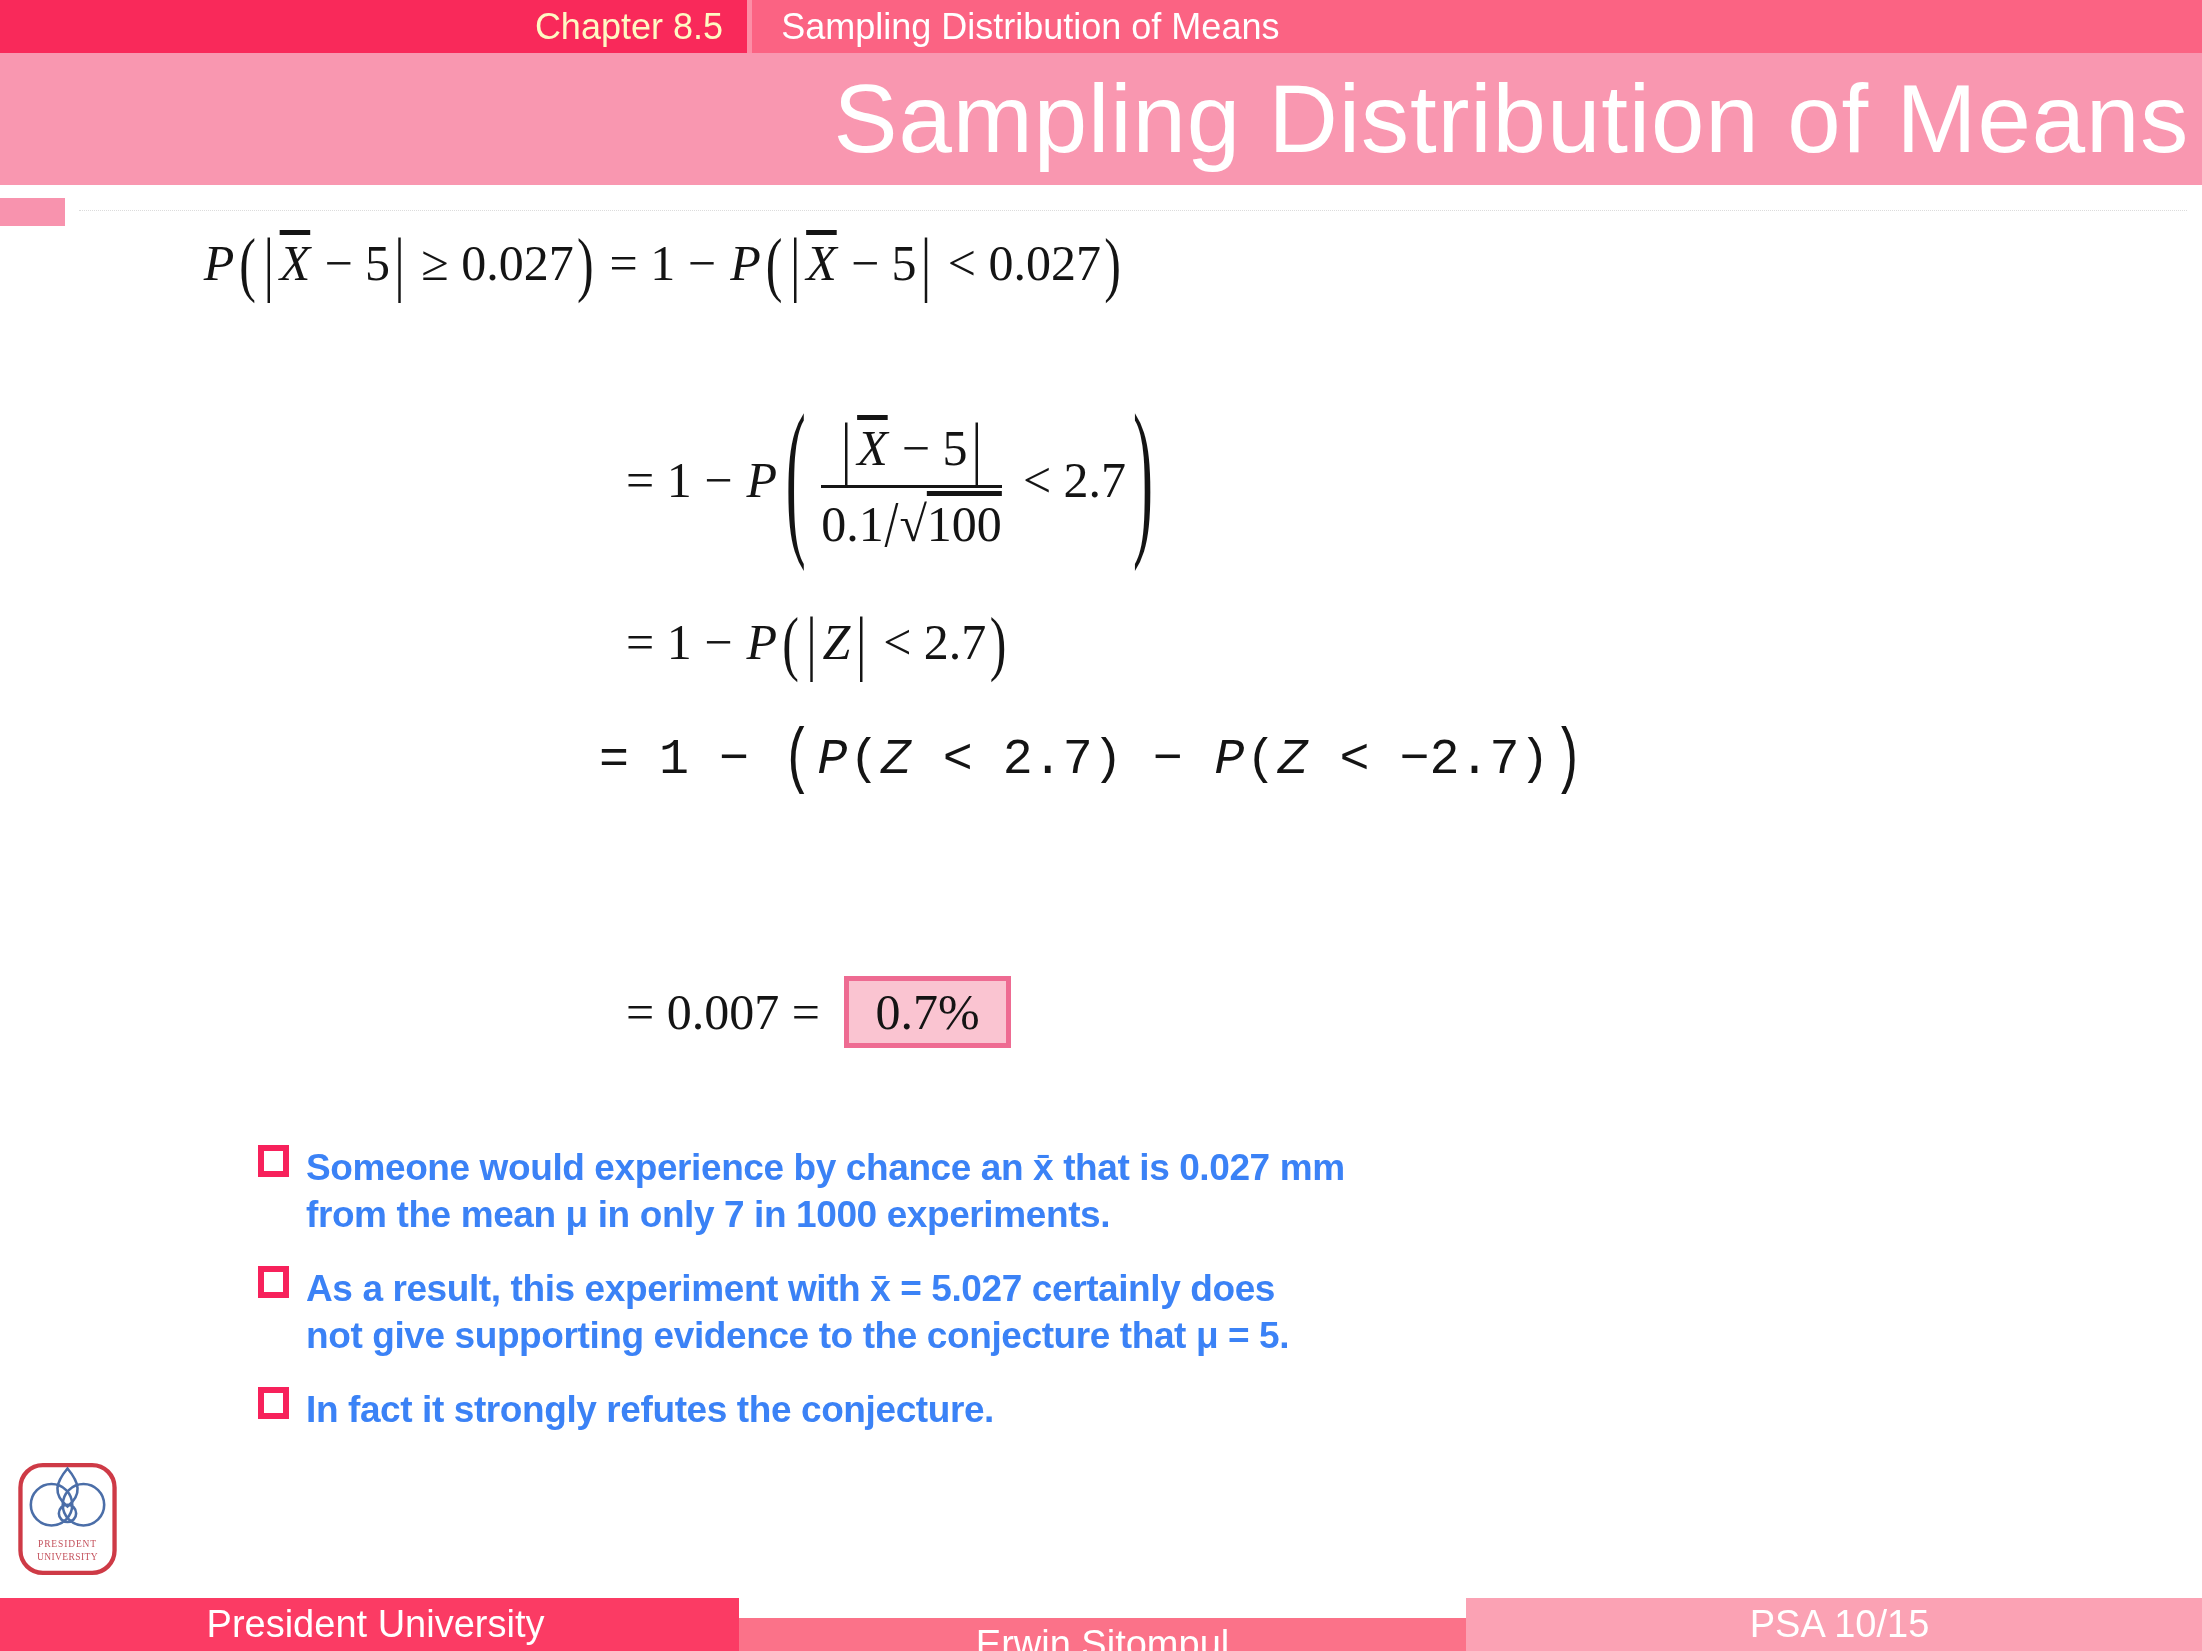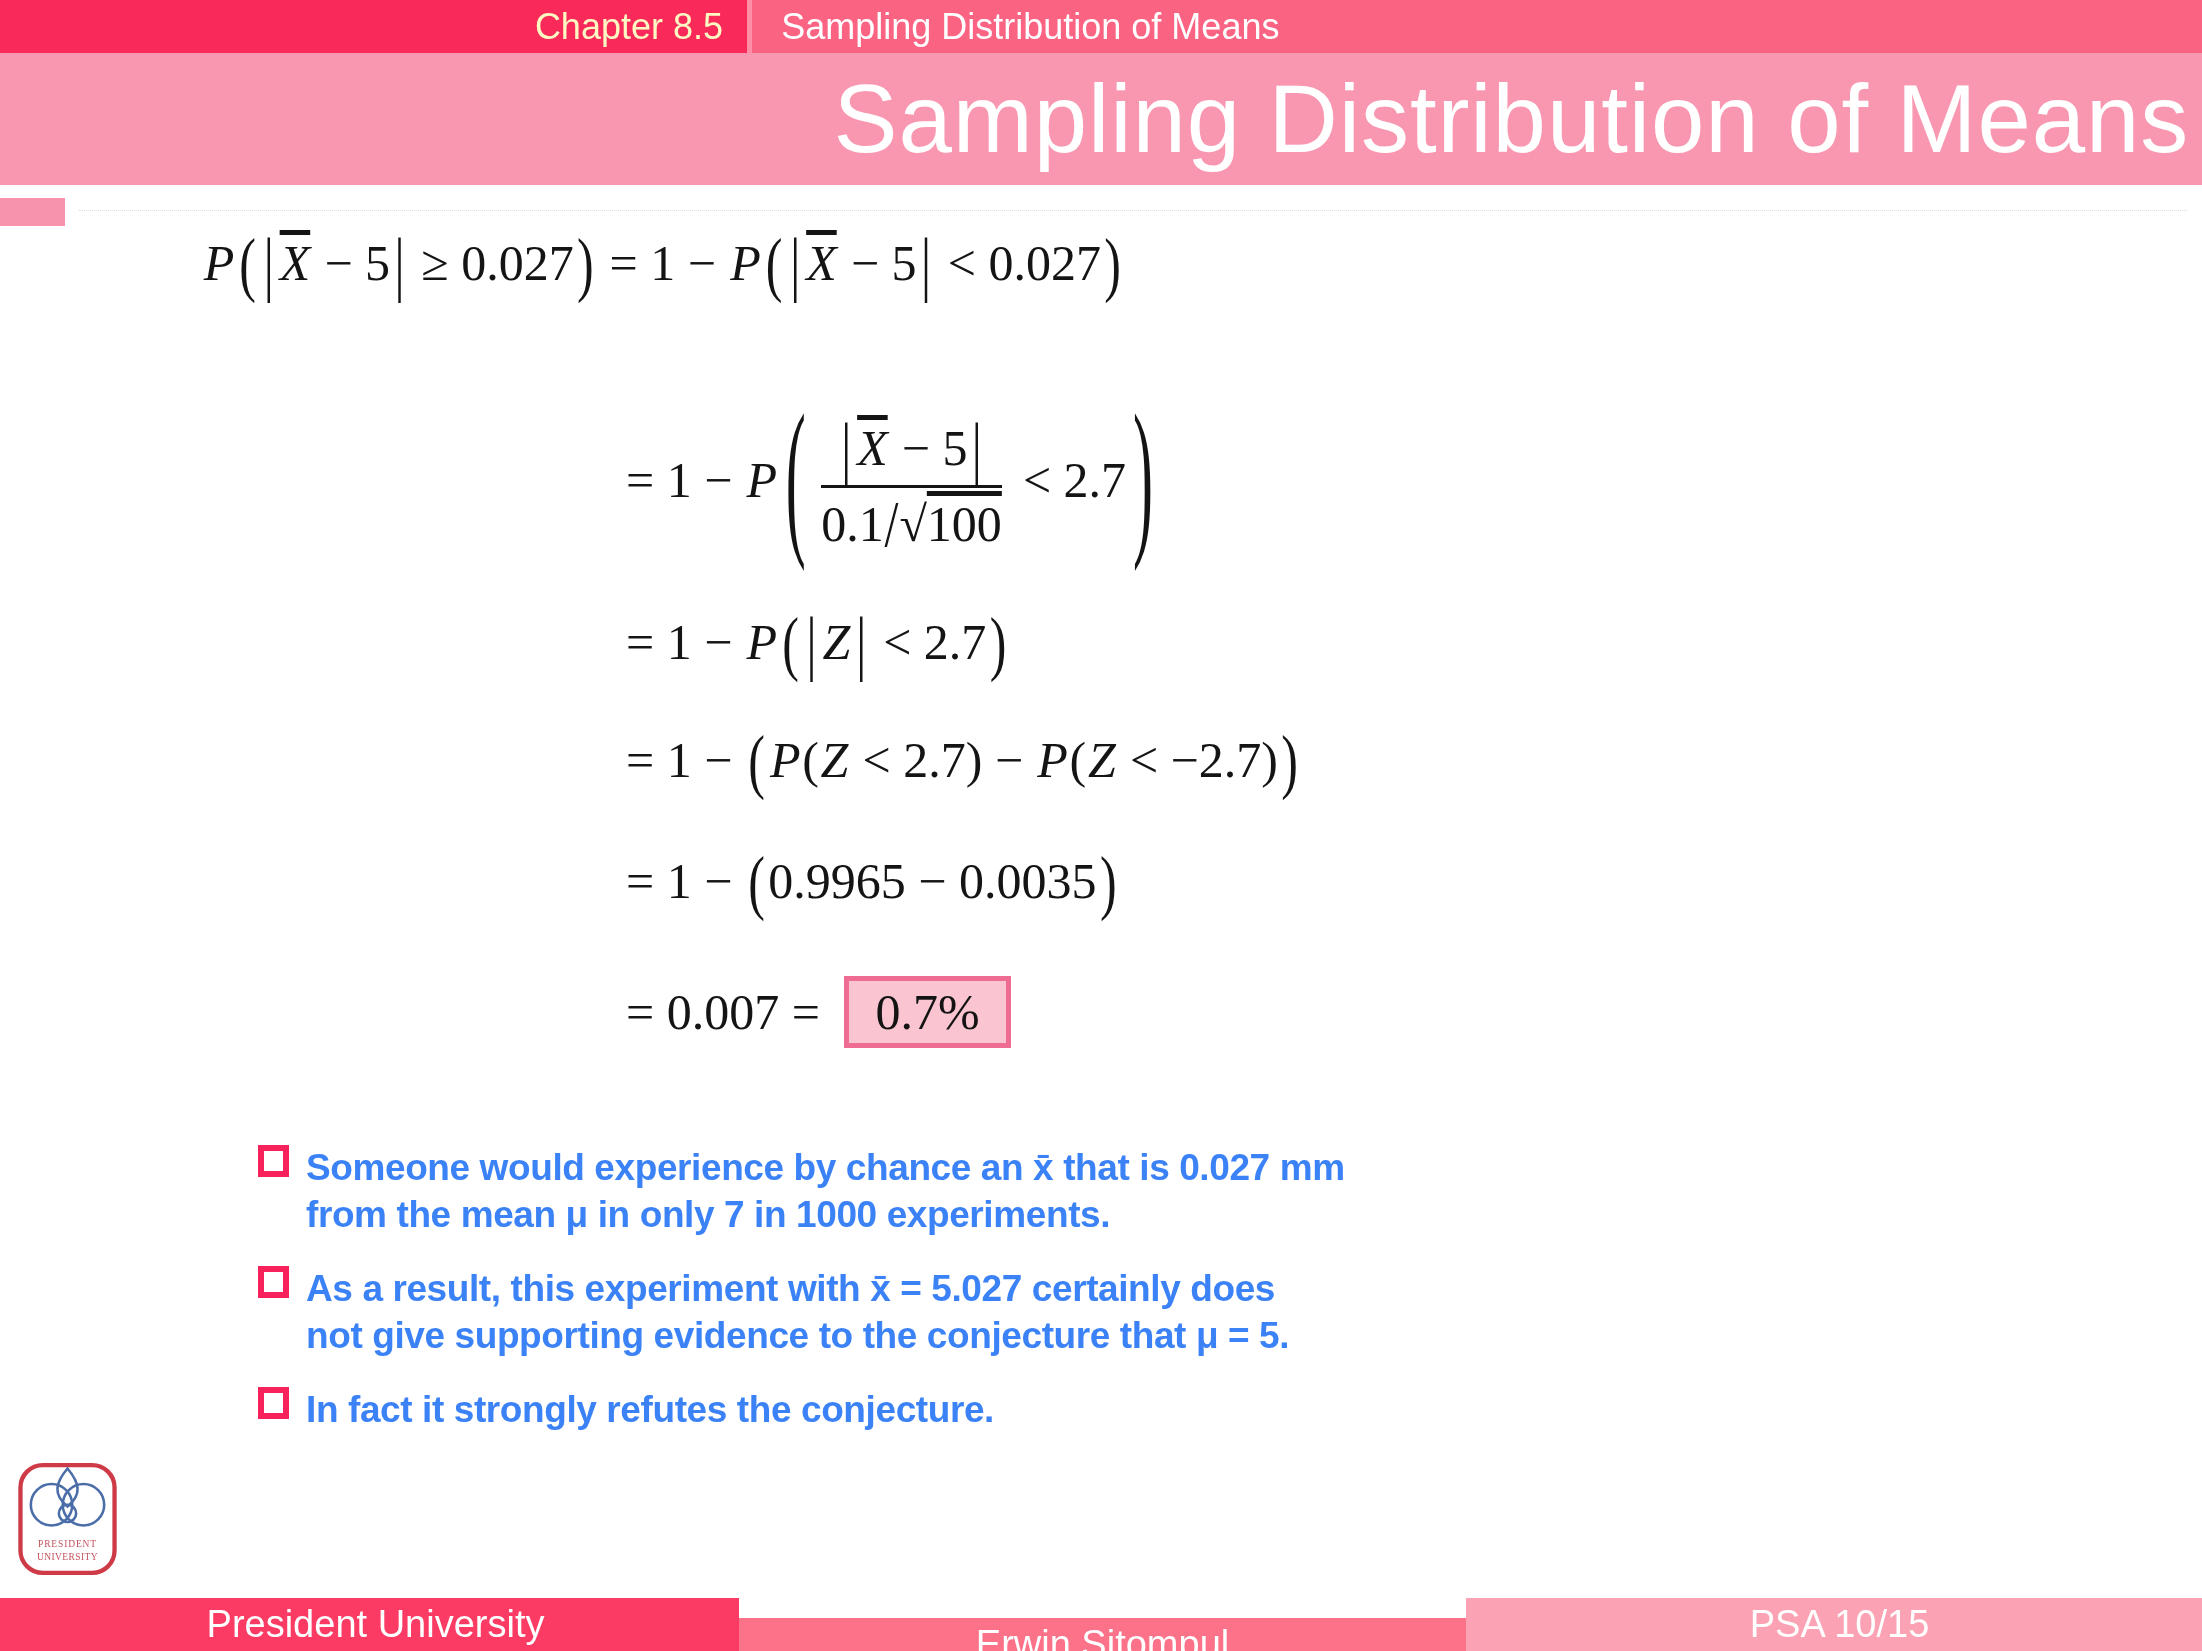--- a/index.html
+++ b/index.html
@@ -55,21 +55,21 @@
   .m-num{display:block;border-bottom:3.4px solid #151515;padding:1.7px 15.5px 8.6px;}
   .m-den{display:block;padding-top:6.9px;}
   .m-hl{
     background:var(--highlight_fill,#FAC4D1);
     border:5.2px solid var(--highlight_border,#EE6B92);
     padding:3.4px 26px;margin-left:12px;
   }
   .eq1{left:202px;top:234px;}
   .eq2{left:626px;top:417px;}
   .eq3{left:626px;top:613px;}
-  .eq4{left:626px;top:731px;}
+  .eq4{left:599px;top:731px;font-family:Liberation Mono, monospace;}
   .eq5{left:626px;top:852px;}
   .eq6{left:626px;top:983px;}
 
   
   .bullets{position:absolute;left:258px;top:1136px;width:1342px;}
   .bullet{display:flex;align-items:flex-start;margin-bottom:19px;}
   .bullet-marker{
     flex:none;width:19px;height:20.6px;margin:8.6px 17px 0 0;
     border:6.9px solid var(--bullet_border,#F7215B);background:#fff;
   }
@@ -104,21 +104,20 @@
 
   <div class="titlebar">Sampling Distribution of Means</div>
 
   <div class="accent"></div>
   <div class="dotted"></div>
 
   <div class="math-line eq1"><span class="m-it">P</span><span class="m-bp">(</span><span class="m-bar">|</span><span class="m-ov">X</span><span class="m-rm"> − 5</span><span class="m-bar">|</span><span class="m-rm"> ≥ 0.027</span><span class="m-bp">)</span><span class="m-rm"> = 1 − </span><span class="m-it">P</span><span class="m-bp">(</span><span class="m-bar">|</span><span class="m-ov">X</span><span class="m-rm"> − 5</span><span class="m-bar">|</span><span class="m-rm"> &lt; 0.027</span><span class="m-bp">)</span></div>
   <div class="math-line eq2"><span class="m-rm">= 1 − </span><span class="m-it">P</span><span class="m-bp2">(</span><span class="m-frac"><span class="m-num"><span class="m-bar">|</span><span class="m-ov">X</span><span class="m-rm"> − 5</span><span class="m-bar">|</span></span><span class="m-den"><span class="m-rm">0.1</span><span class="m-slash">/</span><span class="m-rm">√</span><span class="m-ovr">100</span></span></span><span class="m-rm"> &lt; 2.7</span><span class="m-bp2">)</span></div>
   <div class="math-line eq3"><span class="m-rm">= 1 − </span><span class="m-it">P</span><span class="m-bp">(</span><span class="m-bar">|</span><span class="m-it">Z</span><span class="m-bar">|</span><span class="m-rm"> &lt; 2.7</span><span class="m-bp">)</span></div>
   <div class="math-line eq4"><span class="m-rm">= 1 − </span><span class="m-bp">(</span><span class="m-it">P</span><span class="m-rm">(</span><span class="m-it">Z</span><span class="m-rm"> &lt; 2.7) − </span><span class="m-it">P</span><span class="m-rm">(</span><span class="m-it">Z</span><span class="m-rm"> &lt; −2.7)</span><span class="m-bp">)</span></div>
-  <div class="math-line eq5"><span class="m-rm">= 1 − </span><span class="m-bp">(</span><span class="m-rm">0.9965 − 0.0035</span><span class="m-bp">)</span></div>
   <div class="math-line eq6"><span class="m-rm">= 0.007 = </span><span class="m-hl">0.7%</span></div>
 
   <div class="bullets">
     <div class="bullet">
       <span class="bullet-marker"></span>
       <div class="bullet-text">Someone would experience by chance an x̄ that is 0.027 mm<br>from the mean μ in only 7 in 1000 experiments.</div>
     </div>
     <div class="bullet">
       <span class="bullet-marker"></span>
       <div class="bullet-text">As a result, this experiment with x̄ = 5.027 certainly does<br>not give supporting evidence to the conjecture that μ = 5.</div>

